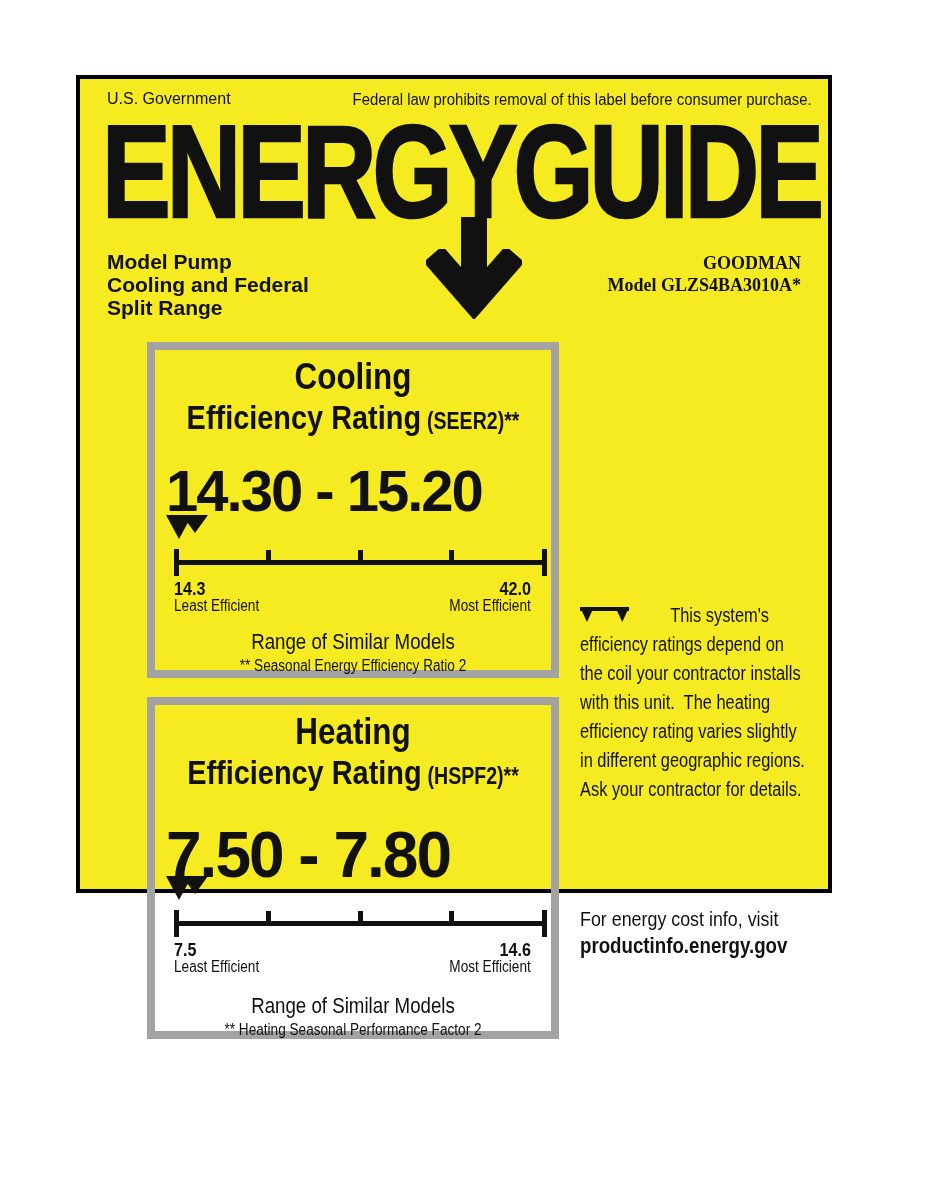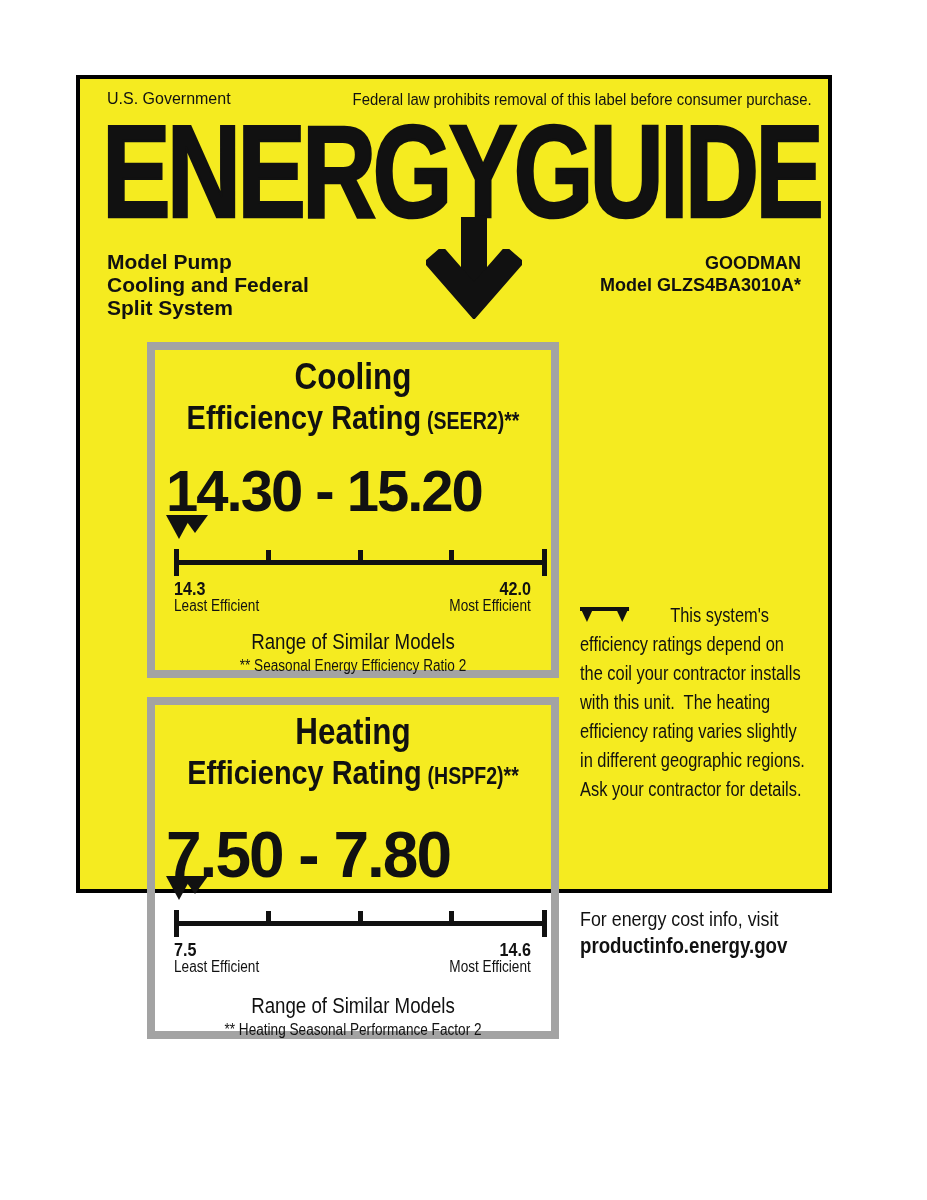--- a/index.html
+++ b/index.html
@@ -20,21 +20,21 @@
 
   .logo {
     left:22px; top:27px; font-size:132px; font-weight:bold; line-height:132px;
     letter-spacing:-5px; white-space:nowrap; transform:scaleX(0.78); transform-origin:0 0;
     -webkit-text-stroke:2.5px var(--ink);
   }
   .arrow-stem { left:381px; top:138px; width:26px; height:70px; background:var(--ink); }
   .arrow-head { left:346px; top:170px; width:96px; height:70px; }
 
   .product { left:27px; top:171px; font-size:21px; font-weight:bold; line-height:23px; }
-  .brand   { right:27px; top:173px; font-size:18px; font-weight:bold; line-height:22px; text-align:right; }
+  .brand   { right:27px; top:173px; font-size:18px; font-weight:bold; line-height:22px; text-align:right;font-family:Liberation Serif, serif; }
 
   .box { left:67px; width:412px; border:8px solid #a3a3a3; }
   .box-cooling { top:263px; height:336px; }
   .box-heating { top:618px; height:342px; }
   .box > * { position:absolute; }
 
   .cond-l { transform:scaleX(0.85); transform-origin:0 0; white-space:nowrap; }
   .cond-r { transform:scaleX(0.85); transform-origin:100% 0; white-space:nowrap; }
   .cond-c { transform:scaleX(0.85); transform-origin:50% 0; }
 
@@ -90,21 +90,21 @@
 
   <div class="logo">ENERGYGUIDE</div>
   <div class="arrow-stem"></div>
   <svg class="arrow-head" width="96" height="70" viewBox="0 0 96 70">
     <polyline points="7,5 48,52 89,5" fill="none" stroke="#111111" stroke-width="25"></polyline>
   </svg>
 
   <div class="product">
     <div>Model Pump</div>
     <div>Cooling and Federal</div>
-    <div>Split System</div>
+    <div>Split Range</div>
   </div>
   <div class="brand">
     <div>GOODMAN</div>
     <div>Model GLZS4BA3010A*</div>
   </div>
 
   <div class="box box-cooling">
     <div class="box-title cond-c">Cooling</div>
     <div class="box-sub cond-c">
       <span class="rating">Efficiency Rating</span>

